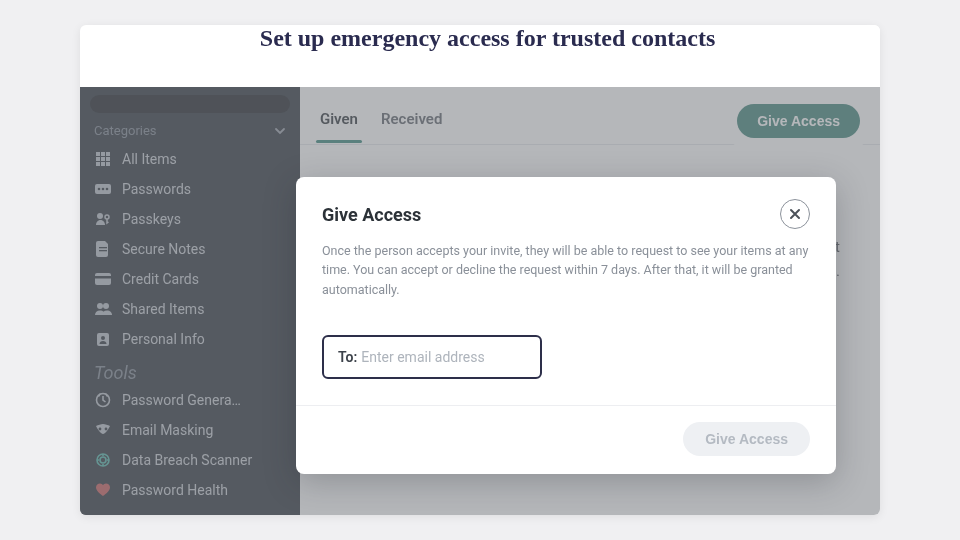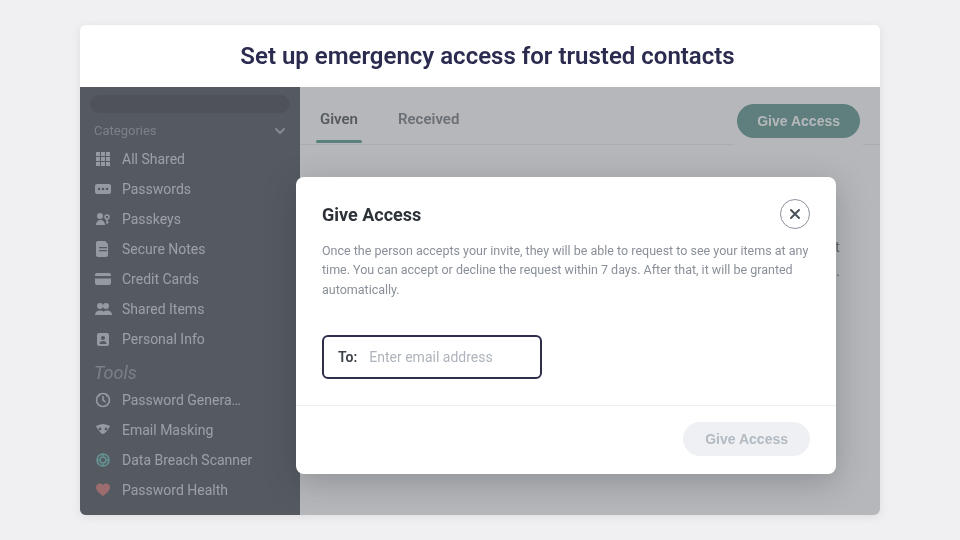--- a/index.html
+++ b/index.html
@@ -22,23 +22,24 @@
     box-shadow: 0 2px 10px rgba(0,0,0,0.08);
     position: relative;
     overflow: hidden;
   }
   .caption {
     position: absolute;
     top: 0; left: 15px; right: 0;
     height: 62px;
     background: #fff;
     display: flex;
-    align-items: center;
+    align-items: flex-start;
     justify-content: center;
     z-index: 50;
+    font-family: Liberation Serif, serif;
   }
   .caption-text {
     font-size: 24px;
     font-weight: 600;
     color: #2a2b4f;
   }
   .app {
     position: absolute;
     top: 62px;
     left: 0; right: 0; bottom: 0;
@@ -99,21 +100,21 @@
   }
   .main {
     flex: 1;
     background: #ffffff;
     position: relative;
   }
   .tabbar {
     display: flex;
     align-items: center;
     padding: 10px 18px 0 18px;
-    gap: 36px;
+    gap: 19px;
     border-bottom: 1px solid #e5e7ea;
     height: 58px;
   }
   .tab {
     padding: 10px 2px 14px 2px;
     font-size: 15px;
     font-weight: 600;
     color: #5b6169;
     cursor: pointer;
     position: relative;
@@ -203,21 +204,21 @@
   }
   .modal-desc {
     font-size: 12.5px;
     color: #8a9099;
     line-height: 1.55;
     margin-bottom: 36px;
   }
   .to-row {
     display: flex;
     align-items: flex-start;
-    gap: 12px;
+    gap: 4px;
     border: 2.5px solid #2d2f4a;
     border-radius: 6px;
     padding: 12px 14px;
     width: 220px;
     margin-bottom: 26px;
   }
   .to-label {
     font-size: 14px;
     font-weight: 600;
     color: #3c424a;
@@ -276,21 +277,21 @@
               <rect x="6" y="1" width="4" height="4"></rect>
               <rect x="11" y="1" width="4" height="4"></rect>
               <rect x="1" y="6" width="4" height="4"></rect>
               <rect x="6" y="6" width="4" height="4"></rect>
               <rect x="11" y="6" width="4" height="4"></rect>
               <rect x="1" y="11" width="4" height="4"></rect>
               <rect x="6" y="11" width="4" height="4"></rect>
               <rect x="11" y="11" width="4" height="4"></rect>
             </svg>
         </span>
-        <span>All Shared</span>
+        <span>All Items</span>
       </div>
       <div class="sidebar-item">
         <span class="ico">
           <svg width="16" height="12" viewBox="0 0 16 12" fill="#b9bfc7">
               <rect x="0" y="1" width="16" height="10" rx="2"></rect>
               <circle cx="4" cy="6" r="1.3" fill="#2c323b"></circle>
               <circle cx="8" cy="6" r="1.3" fill="#2c323b"></circle>
               <circle cx="12" cy="6" r="1.3" fill="#2c323b"></circle>
             </svg>
         </span>

